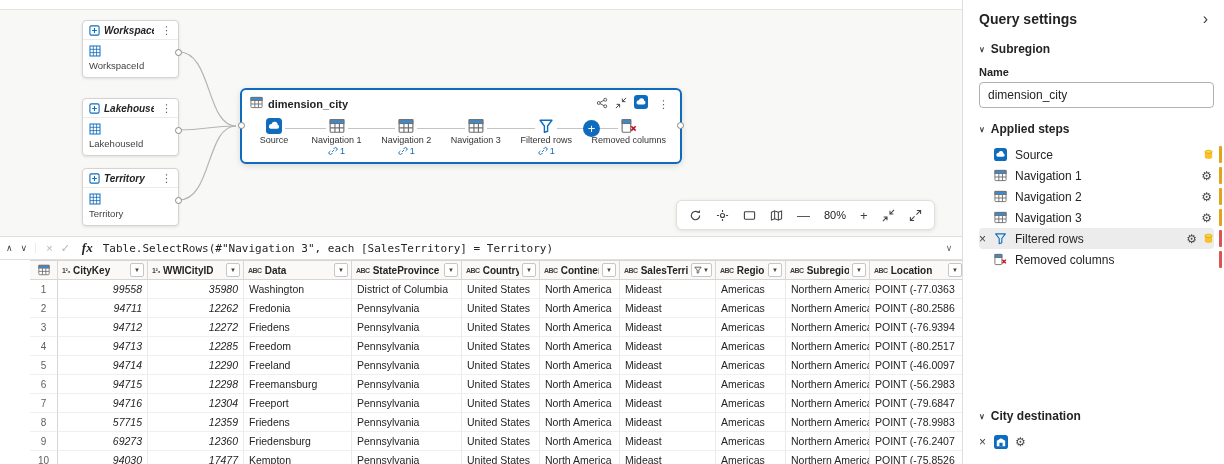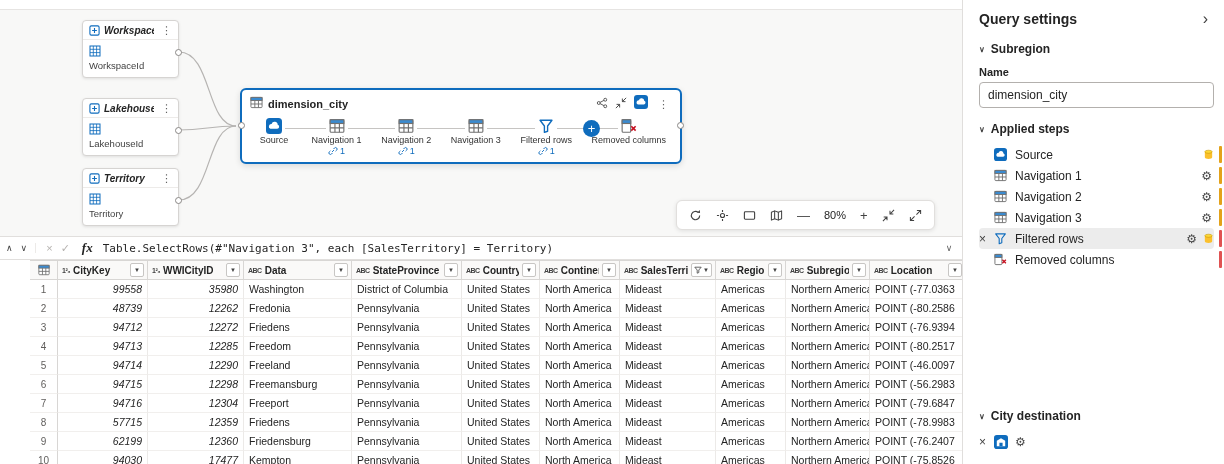--- a/index.html
+++ b/index.html
@@ -424,21 +424,21 @@
             <div class="gc" style="width:110px">District of Columbia</div>
             <div class="gc" style="width:78px">United States</div>
             <div class="gc" style="width:80px">North America</div>
             <div class="gc" style="width:96px">Mideast</div>
             <div class="gc" style="width:70px">Americas</div>
             <div class="gc" style="width:84px">Northern America</div>
             <div class="gc" style="width:96px">POINT (-77.0363</div>
           </div>
           <div class="grow">
             <div class="gc rown" style="width:28px">2</div>
-            <div class="gc num" style="width:90px">48739</div>
+            <div class="gc num" style="width:90px">94711</div>
             <div class="gc num" style="width:96px">12262</div>
             <div class="gc" style="width:108px">Fredonia</div>
             <div class="gc" style="width:110px">Pennsylvania</div>
             <div class="gc" style="width:78px">United States</div>
             <div class="gc" style="width:80px">North America</div>
             <div class="gc" style="width:96px">Mideast</div>
             <div class="gc" style="width:70px">Americas</div>
             <div class="gc" style="width:84px">Northern America</div>
             <div class="gc" style="width:96px">POINT (-80.2586</div>
           </div>
@@ -515,21 +515,21 @@
             <div class="gc" style="width:110px">Pennsylvania</div>
             <div class="gc" style="width:78px">United States</div>
             <div class="gc" style="width:80px">North America</div>
             <div class="gc" style="width:96px">Mideast</div>
             <div class="gc" style="width:70px">Americas</div>
             <div class="gc" style="width:84px">Northern America</div>
             <div class="gc" style="width:96px">POINT (-78.9983</div>
           </div>
           <div class="grow">
             <div class="gc rown" style="width:28px">9</div>
-            <div class="gc num" style="width:90px">62199</div>
+            <div class="gc num" style="width:90px">69273</div>
             <div class="gc num" style="width:96px">12360</div>
             <div class="gc" style="width:108px">Friedensburg</div>
             <div class="gc" style="width:110px">Pennsylvania</div>
             <div class="gc" style="width:78px">United States</div>
             <div class="gc" style="width:80px">North America</div>
             <div class="gc" style="width:96px">Mideast</div>
             <div class="gc" style="width:70px">Americas</div>
             <div class="gc" style="width:84px">Northern America</div>
             <div class="gc" style="width:96px">POINT (-76.2407</div>
           </div>

